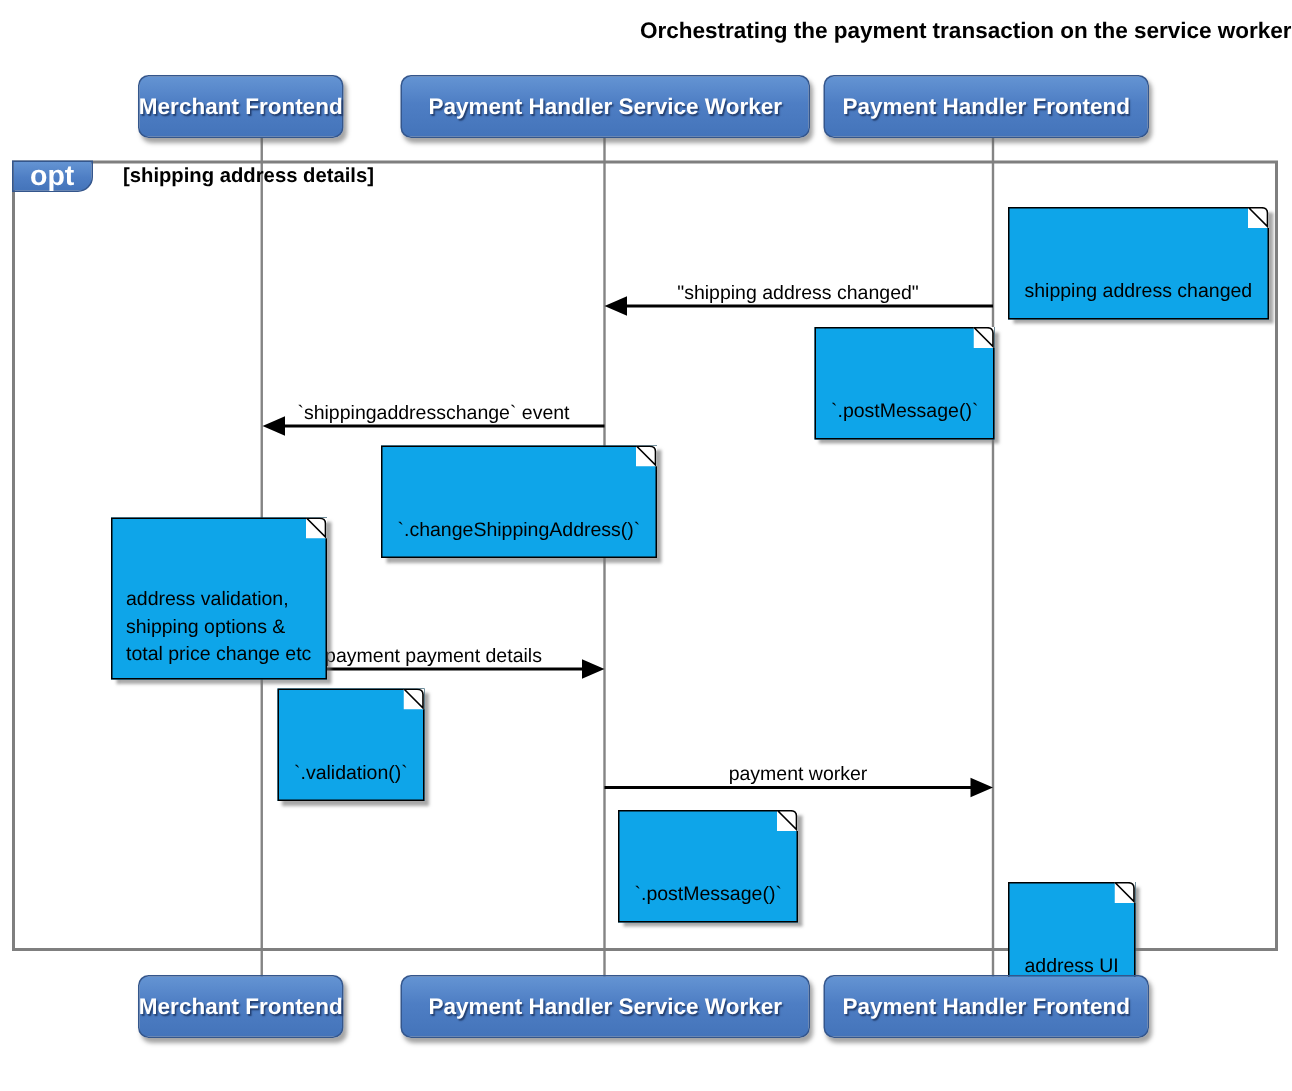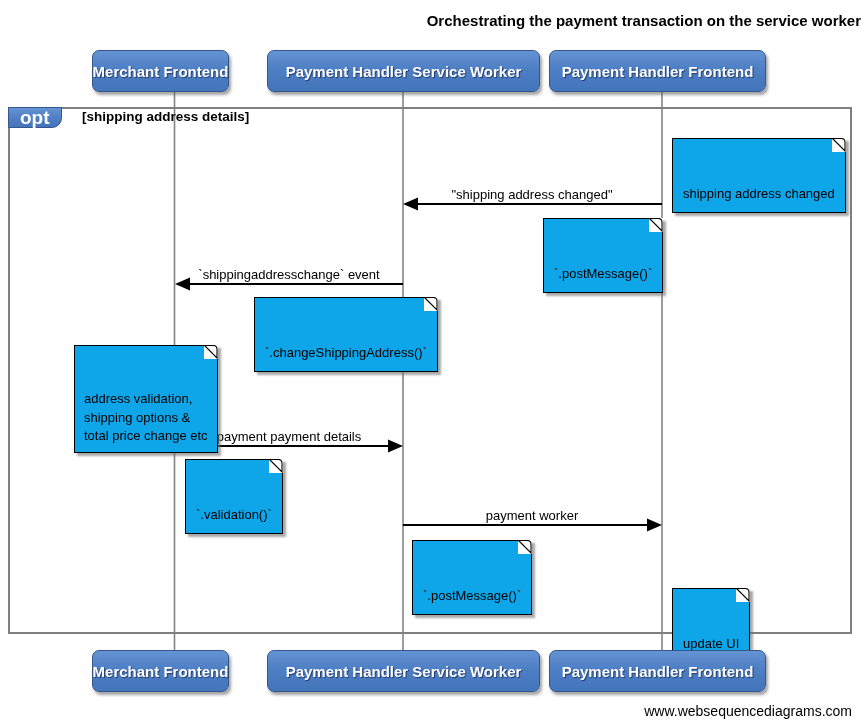--- a/index.html
+++ b/index.html
@@ -167,28 +167,27 @@
       <path d="M0.5,0.5 L13,13 L13,4 Q13,0.5 9,0.5 Z" fill="#ffffff" stroke="#000000" stroke-width="1.1"></path>
     </svg>
     <span>`.postMessage()`</span>
   </div>
 
   <div class="note" style="left:672px;top:588px;">
     <svg class="fold" viewBox="0 0 14 14">
       <rect width="14" height="14" fill="#ffffff"></rect>
       <path d="M0.5,0.5 L13,13 L13,4 Q13,0.5 9,0.5 Z" fill="#ffffff" stroke="#000000" stroke-width="1.1"></path>
     </svg>
-    <span>update UI</span>
+    <span>address UI</span>
   </div>
 
   <div class="actor row-bottom a0">
     <span>Merchant Frontend</span>
   </div>
   <div class="actor row-bottom a1">
     <span>Payment Handler Service Worker</span>
   </div>
   <div class="actor row-bottom a2">
     <span>Payment Handler Frontend</span>
   </div>
 
-  <div class="watermark">www.websequencediagrams.com</div>
 
 </div>
 
 </body></html>

